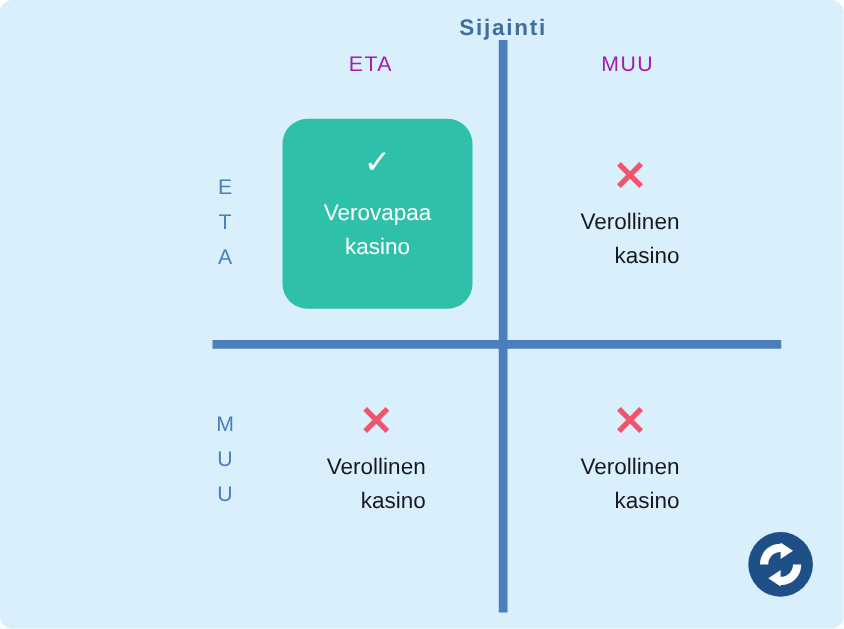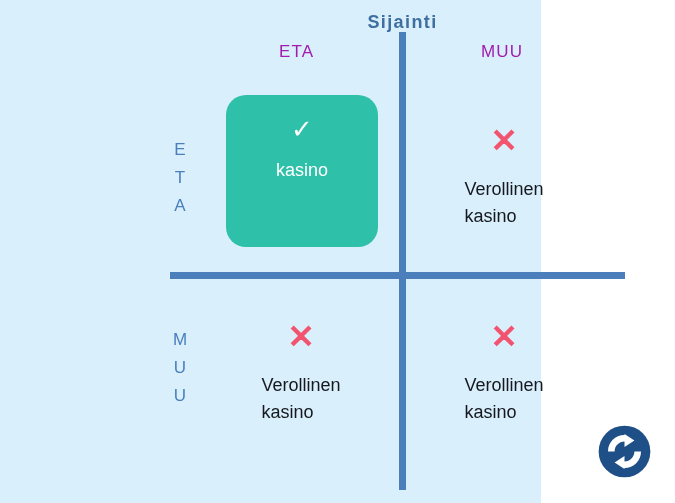--- a/index.html
+++ b/index.html
@@ -8,23 +8,24 @@
   }
   body {
     width: 675px;
     height: 503px;
     overflow: hidden;
     font-family: "Liberation Sans", sans-serif;
   }
 
   #canvas {
     position: relative;
-    width: 541px;
+    width: 675px;
     height: 503px;
     background: #d9effc;
+    border-radius: 10px;
   }
 
   
   .axis-v {
     position: absolute;
     left: 399px;
     top: 32px;
     width: 7px;
     height: 458px;
     background: #4a7fbb;
@@ -123,22 +124,22 @@
   .cell .mark-x {
     color: #f2546f;
     font-size: 33px;
     line-height: 33px;
     font-weight: bold;
   }
   .cell .cell-label {
     color: #16181d;
     font-size: 18px;
     line-height: 27px;
-    text-align: left;
-    margin-top: 19px;
+    text-align: right;
+    margin-top: 7px;
   }
   #cell-tr { left: 419px; top: 124px; }
   #cell-bl { left: 216px; top: 320px; }
   #cell-br { left: 419px; top: 320px; }
 
   .cell-label span { display: block; }
 
   
   .logo {
     position: absolute;
@@ -168,20 +169,21 @@
   </div>
   <div class="row-head" id="row-muu">
     <span>M</span>
     <span>U</span>
     <span>U</span>
   </div>
 
   <div class="card-green">
     <div class="mark-ok">✓</div>
     <div class="cell-label">
+      <span>Verovapaa</span>
       <span>kasino</span>
     </div>
   </div>
 
   <div class="cell" id="cell-tr">
     <div class="mark-x">✕</div>
     <div class="cell-label">
       <span>Verollinen</span>
       <span>kasino</span>
     </div>

